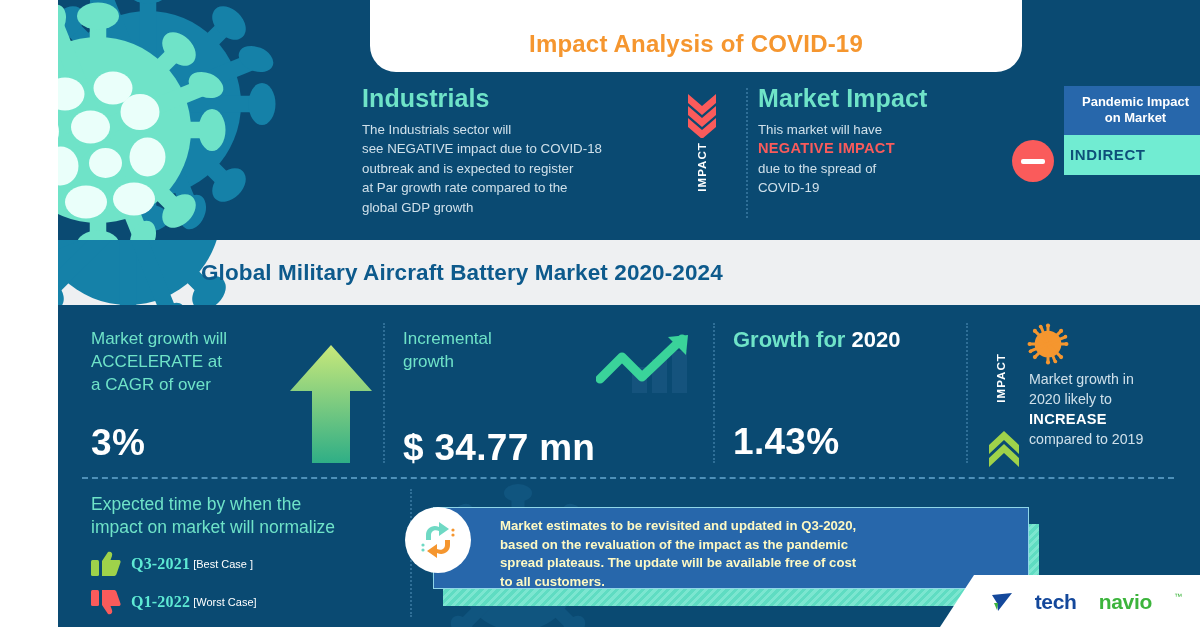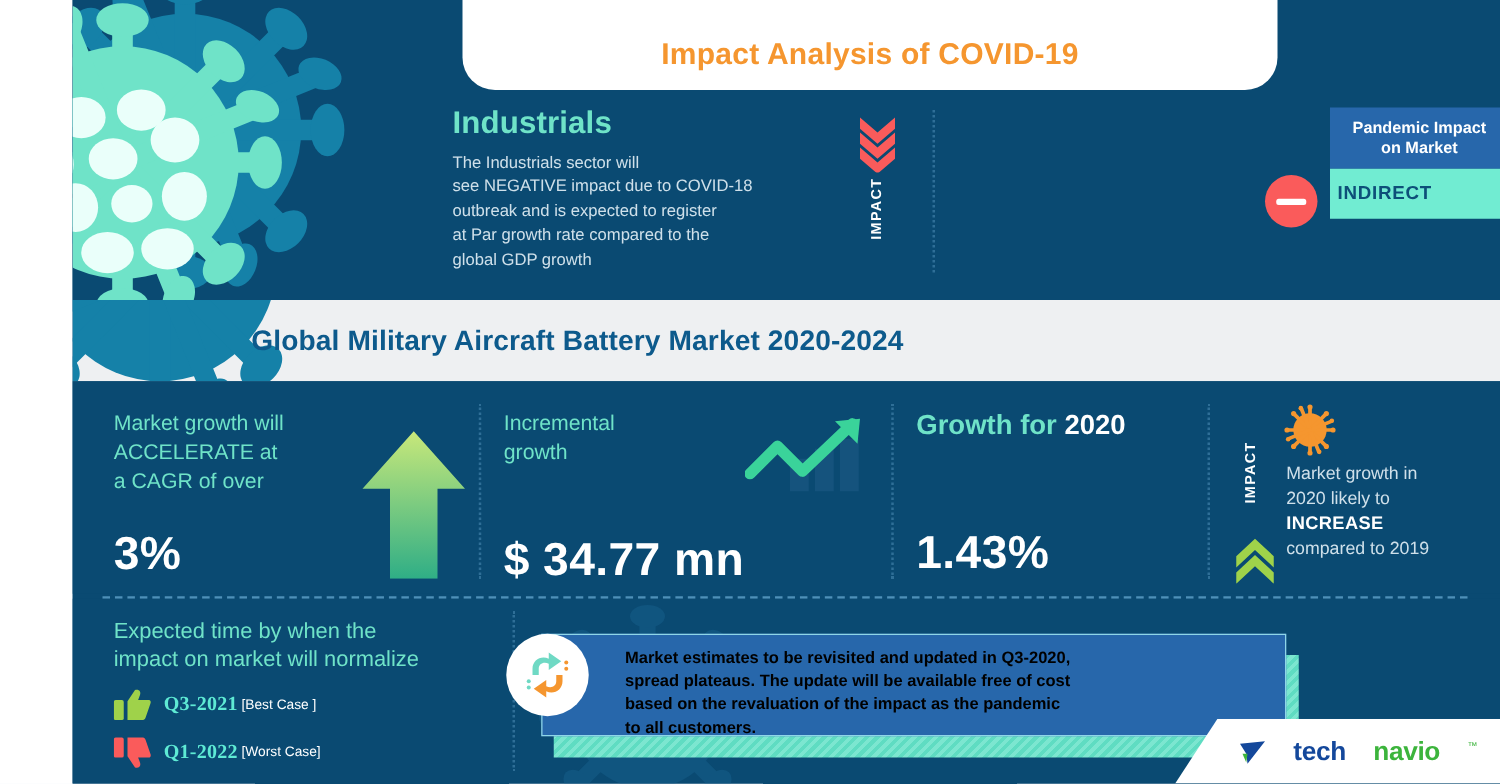--- a/index.html
+++ b/index.html
@@ -245,21 +245,21 @@
 
   
   .callout-shadow {
     position:absolute; left:385px; top:45px; width:596px; height:82px;
     background:repeating-linear-gradient(135deg,#5fdcc2 0 3px,#7ce6d0 3px 6px);
   }
   .callout {
     position:absolute; left:375px; top:28px; width:596px; height:82px;
     background:#2767ab;
     border:1px solid #8fd6e8;
-    color:#000000;
+    color:#fef9c3;
     font-size:13.2px;
     font-weight:bold;
     line-height:18.5px;
     padding:9px 14px 0 66px;
   }
   .callout-icon {
     position:absolute; left:347px; top:28px;
     width:66px; height:66px; border-radius:50%;
     background:#ffffff;
     display:flex; align-items:center; justify-content:center;
@@ -390,20 +390,29 @@
         <svg width="32" height="46" viewBox="0 0 32 46">
           <path d="M2 2 L16 14 L30 2 L30 11 L16 23 L2 11 Z" fill="#fa5b5b"></path>
           <path d="M2 14 L16 26 L30 14 L30 23 L16 35 L2 23 Z" fill="#fa5b5b"></path>
           <path d="M2 26 L16 38 L30 26 L30 35 L16 47 L2 35 Z" fill="#fa5b5b"></path>
         </svg>
         <div class="impact-vert">IMPACT</div>
       </div>
 
       <div class="vdot" style="left:688px;"></div>
 
+      <div class="col-market">
+        <div class="head-teal">Market Impact</div>
+        <div class="body-pale">
+          <div>This market will have</div>
+          <div class="neg">NEGATIVE IMPACT</div>
+          <div>due to the spread of</div>
+          <div>COVID-19</div>
+        </div>
+      </div>
 
       <div class="minus-circle">
         <div class="minus-bar"></div>
       </div>
 
       <div class="pandemic-box">
         <div class="pandemic-head">
           <div>Pandemic Impact</div>
           <div>on Market</div>
         </div>
@@ -584,22 +593,22 @@
           <span class="b-q">Q1-2022</span>
           <span class="b-case">[Worst Case]</span>
         </div>
       </div>
 
       <div class="vdot-bottom"></div>
 
       <div class="callout-shadow"></div>
       <div class="callout">
         <div>Market estimates to be revisited and updated in Q3-2020,</div>
+        <div>based on the revaluation of the impact as the pandemic</div>
         <div>spread plateaus. The update will be available free of cost</div>
-        <div>based on the revaluation of the impact as the pandemic</div>
         <div>to all customers.</div>
       </div>
       <div class="callout-icon">
         <svg width="44" height="44" viewBox="0 0 44 44">
           <path d="M10 17 C10 10 17 6 23 9 L23 4 L33 11 L23 18 L23 13 C19 11 15 13 15 17 L15 22 L10 22 Z" fill="#6fd9c4"></path>
           <path d="M34 27 C34 34 27 38 21 35 L21 40 L11 33 L21 26 L21 31 C25 33 29 31 29 27 L29 22 L34 22 Z" fill="#f5962f"></path>
           <g fill="#f5962f">
               <circle cx="37" cy="12" r="1.6"></circle>
               <circle cx="37" cy="17" r="1.6"></circle>
             </g>

